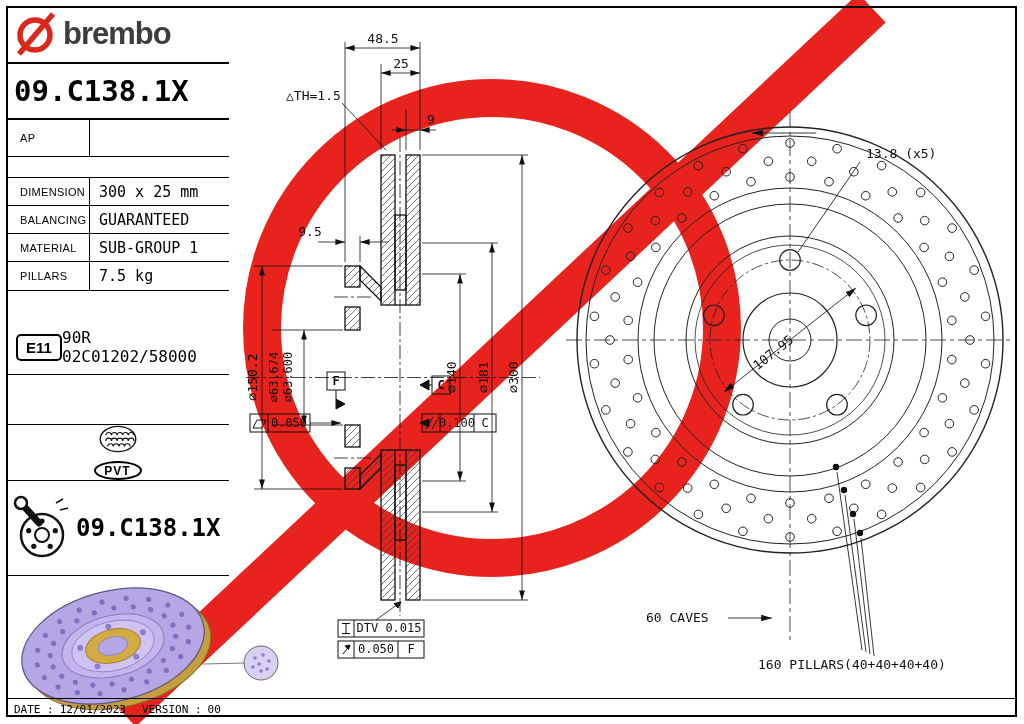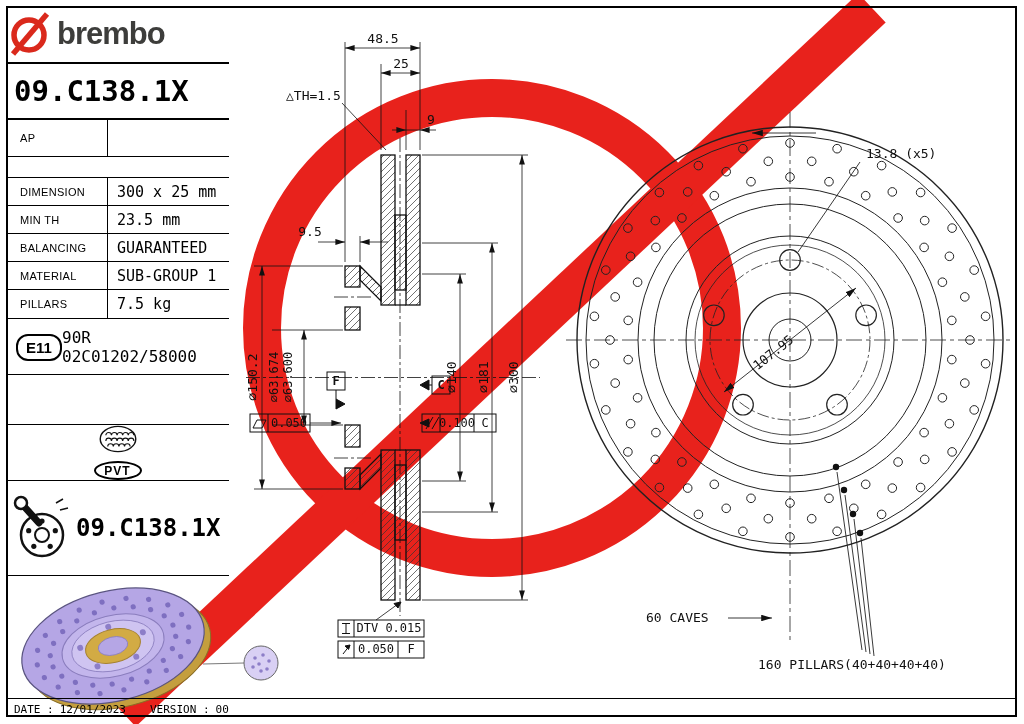--- a/index.html
+++ b/index.html
@@ -2,40 +2,40 @@
 <html><head>
 <meta charset="utf-8">
 <style>
   *{margin:0;padding:0;box-sizing:border-box}
   html,body{background:#fff}
   .page{position:relative;width:1024px;height:724px;background:#fff;font-family:"Liberation Sans",sans-serif;color:#000;overflow:hidden}
   .frame{position:absolute;left:6px;top:6px;width:1011px;height:711px;border:2px solid #000;pointer-events:none}
   .art{position:absolute;left:0;top:0}
   .panel{position:absolute;left:6px;top:6px;width:223px;height:712px}
   .panel .row{position:absolute;left:0;width:100%}
-  .logo-row{top:0;height:58px;border-bottom:2px solid #000;display:flex;align-items:center;gap:5px}
+  .logo-row{top:0;height:58px;border-bottom:2px solid #000;display:flex;align-items:center;padding-left:6px;gap:5px}
   .brand-name{font-weight:bold;font-size:31px;color:#3d3d3b;letter-spacing:-1px}
   .pn-row{top:58px;height:56px;border-bottom:2px solid #000;display:flex;align-items:center;padding-left:8px}
   .pn-big{font-family:"DejaVu Sans Mono",monospace;font-weight:bold;font-size:29px}
   .ap-row{top:114px;height:37px;border-bottom:1.5px solid #000;display:flex}
-  .cell-label{width:102px;border-right:1.5px solid #000;font-size:11px;display:flex;align-items:center;padding-left:14px;letter-spacing:.3px}
+  .cell-label{width:84px;border-right:1.5px solid #000;font-size:11px;display:flex;align-items:center;padding-left:14px;letter-spacing:.3px}
   .cell-value{flex:1;font-family:"DejaVu Sans Mono",monospace;font-size:15px;display:flex;align-items:center;padding-left:9px;white-space:nowrap}
   .spec-block{position:absolute;top:171px;left:0;width:100%;border-top:1.5px solid #000;border-bottom:1.5px solid #000}
   .spec-row{display:flex;height:28px;border-bottom:1.5px solid #000}
   .spec-row:last-child{border-bottom:none}
   .e11-row{position:absolute;top:314px;left:0;width:100%;height:55px;border-bottom:1.5px solid #000;display:flex;align-items:center}
-  .e-badge{margin-left:10px;width:46px;height:27px;border:2px solid #000;border-radius:12px;font-weight:bold;font-size:15px;display:flex;align-items:center;justify-content:center}
+  .e-badge{margin-left:10px;width:46px;height:27px;border:2px solid #000;border-radius:5px;font-weight:bold;font-size:15px;display:flex;align-items:center;justify-content:center}
   .e-text{flex:1;text-align:left;font-family:"DejaVu Sans Mono",monospace;font-size:16px;line-height:19px}
   .pvt-row{position:absolute;top:418px;left:0;width:100%;height:56px;border-top:1.5px solid #000;display:flex;flex-direction:column;align-items:center;justify-content:center;gap:8px}
   .pvt-oval{width:48px;height:20px;border:2px solid #000;border-radius:50%;font-size:12px;font-weight:bold;display:flex;align-items:center;justify-content:center;letter-spacing:1px}
   .pn2-row{position:absolute;top:474px;left:0;width:100%;height:96px;border-top:1.5px solid #000;border-bottom:1.5px solid #000;display:flex;align-items:center;padding-left:6px;gap:6px}
   .pn2{font-family:"DejaVu Sans Mono",monospace;font-weight:bold;font-size:24px;white-space:nowrap}
   .footer-rule{position:absolute;left:6px;top:698px;width:1011px;border-top:1.5px solid #000}
   .footer{position:absolute;left:14px;top:703px;font-family:"DejaVu Sans Mono",monospace;font-size:11px;display:flex;white-space:pre}
-  .footer .sp{margin-right:24px}
+  .footer .sp{margin-right:16px}
   .footer span{margin-right:6px}
   .dim-text{font-family:"DejaVu Sans Mono","DejaVu Sans",monospace;font-size:13px;fill:#111}
   .dim-small{font-family:"DejaVu Sans Mono","DejaVu Sans",monospace;font-size:12px;fill:#111}
 </style>
 </head>
 <body>
 
 <div class="page">
 
   <svg class="art" width="1024" height="724" viewBox="0 0 1024 724">
@@ -374,24 +374,20 @@
     <div class="row ap-row">
       <div class="cell-label">AP</div>
     </div>
 
     <div class="spec-block">
       <div class="spec-row">
         <div class="cell-label">DIMENSION</div>
         <div class="cell-value">300 x 25 mm</div>
       </div>
       <div class="spec-row">
-        <div class="cell-label">MIN TH</div>
-        <div class="cell-value">23.5 mm</div>
-      </div>
-      <div class="spec-row">
         <div class="cell-label">BALANCING</div>
         <div class="cell-value">GUARANTEED</div>
       </div>
       <div class="spec-row">
         <div class="cell-label">MATERIAL</div>
         <div class="cell-value">SUB-GROUP 1</div>
       </div>
       <div class="spec-row">
         <div class="cell-label">PILLARS</div>
         <div class="cell-value">7.5 kg</div>

